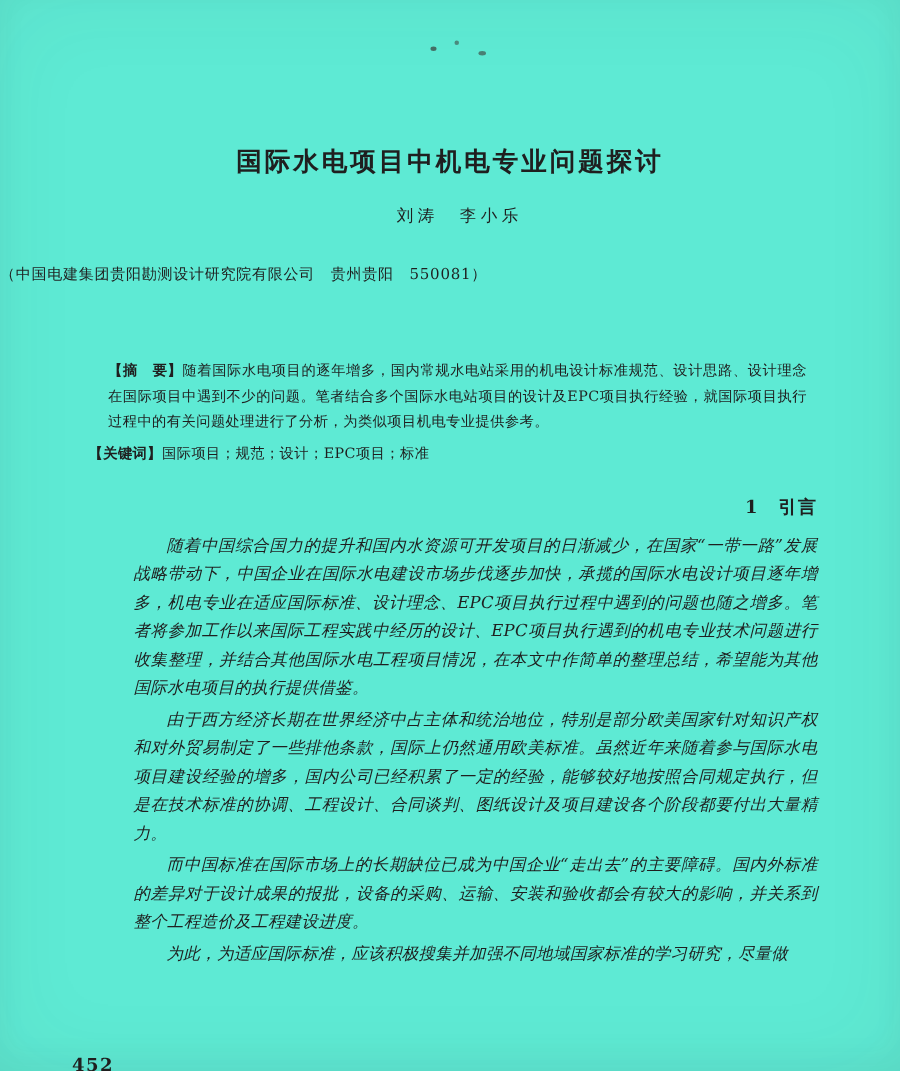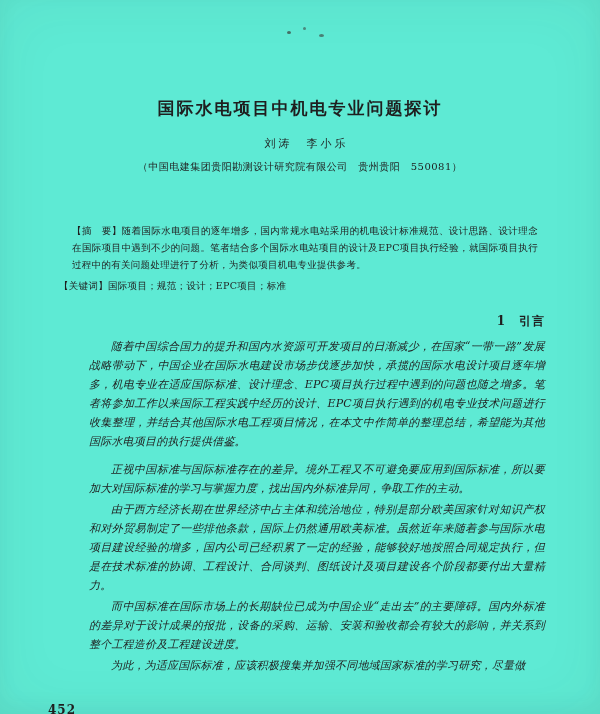--- a/index.html
+++ b/index.html
@@ -29,41 +29,41 @@
   }
   .authors {
     margin-top: 16px;
     text-align: center;
     font-size: 11px;
     line-height: 16px;
     letter-spacing: 3px;
     margin-left: 13px;
   }
   .affiliation {
-    margin-top: 8px;
-    text-align: center;
+    margin-top: 25px;
+    text-align: left;
     font-size: 10px;
     line-height: 14px;
     letter-spacing: 0.5px;
   }
   .abstract {
     margin: 48px 62px 0 72px;
     font-size: 9.5px;
     line-height: 17px;
     text-align: justify;
     letter-spacing: 0.3px;
   }
   .keywords {
     margin: 5px 62px 0 59px;
     font-size: 9.5px;
     line-height: 16px;
     letter-spacing: 0.3px;
   }
   .blabel {
-    font-weight: normal;
+    font-weight: bold;
   }
   .sec-heading {
     margin: 20px 55px 0 57px;
     font-size: 12px;
     line-height: 14px;
     font-weight: bold;
     letter-spacing: 1px;
     text-align: right;
   }
   .sec-heading.second {
@@ -119,20 +119,19 @@
 
   <div class="keywords">
     <span class="blabel">【关键词】</span><span>国际项目；规范；设计；EPC项目；标准</span>
   </div>
 
   <div class="sec-heading">1　引言</div>
 
   <p class="body-par">随着中国综合国力的提升和国内水资源可开发项目的日渐减少，在国家“一带一路”发展战略带动下，中国企业在国际水电建设市场步伐逐步加快，承揽的国际水电设计项目逐年增多，机电专业在适应国际标准、设计理念、EPC项目执行过程中遇到的问题也随之增多。笔者将参加工作以来国际工程实践中经历的设计、EPC项目执行遇到的机电专业技术问题进行收集整理，并结合其他国际水电工程项目情况，在本文中作简单的整理总结，希望能为其他国际水电项目的执行提供借鉴。</p>
 
 
-  <p class="body-par">正视中国标准与国际标准存在的差异。境外工程又不可避免要应用到国际标准，所以要加大对国际标准的学习与掌握力度，找出国内外标准异同，争取工作的主动。</p>
   <p class="body-par tight">由于西方经济长期在世界经济中占主体和统治地位，特别是部分欧美国家针对知识产权和对外贸易制定了一些排他条款，国际上仍然通用欧美标准。虽然近年来随着参与国际水电项目建设经验的增多，国内公司已经积累了一定的经验，能够较好地按照合同规定执行，但是在技术标准的协调、工程设计、合同谈判、图纸设计及项目建设各个阶段都要付出大量精力。</p>
   <p class="body-par tight">而中国标准在国际市场上的长期缺位已成为中国企业“走出去”的主要障碍。国内外标准的差异对于设计成果的报批，设备的采购、运输、安装和验收都会有较大的影响，并关系到整个工程造价及工程建设进度。</p>
   <p class="body-par tight">为此，为适应国际标准，应该积极搜集并加强不同地域国家标准的学习研究，尽量做</p>
 
   <div class="page-number">452</div>
 
 </div>
 
 </body></html>

